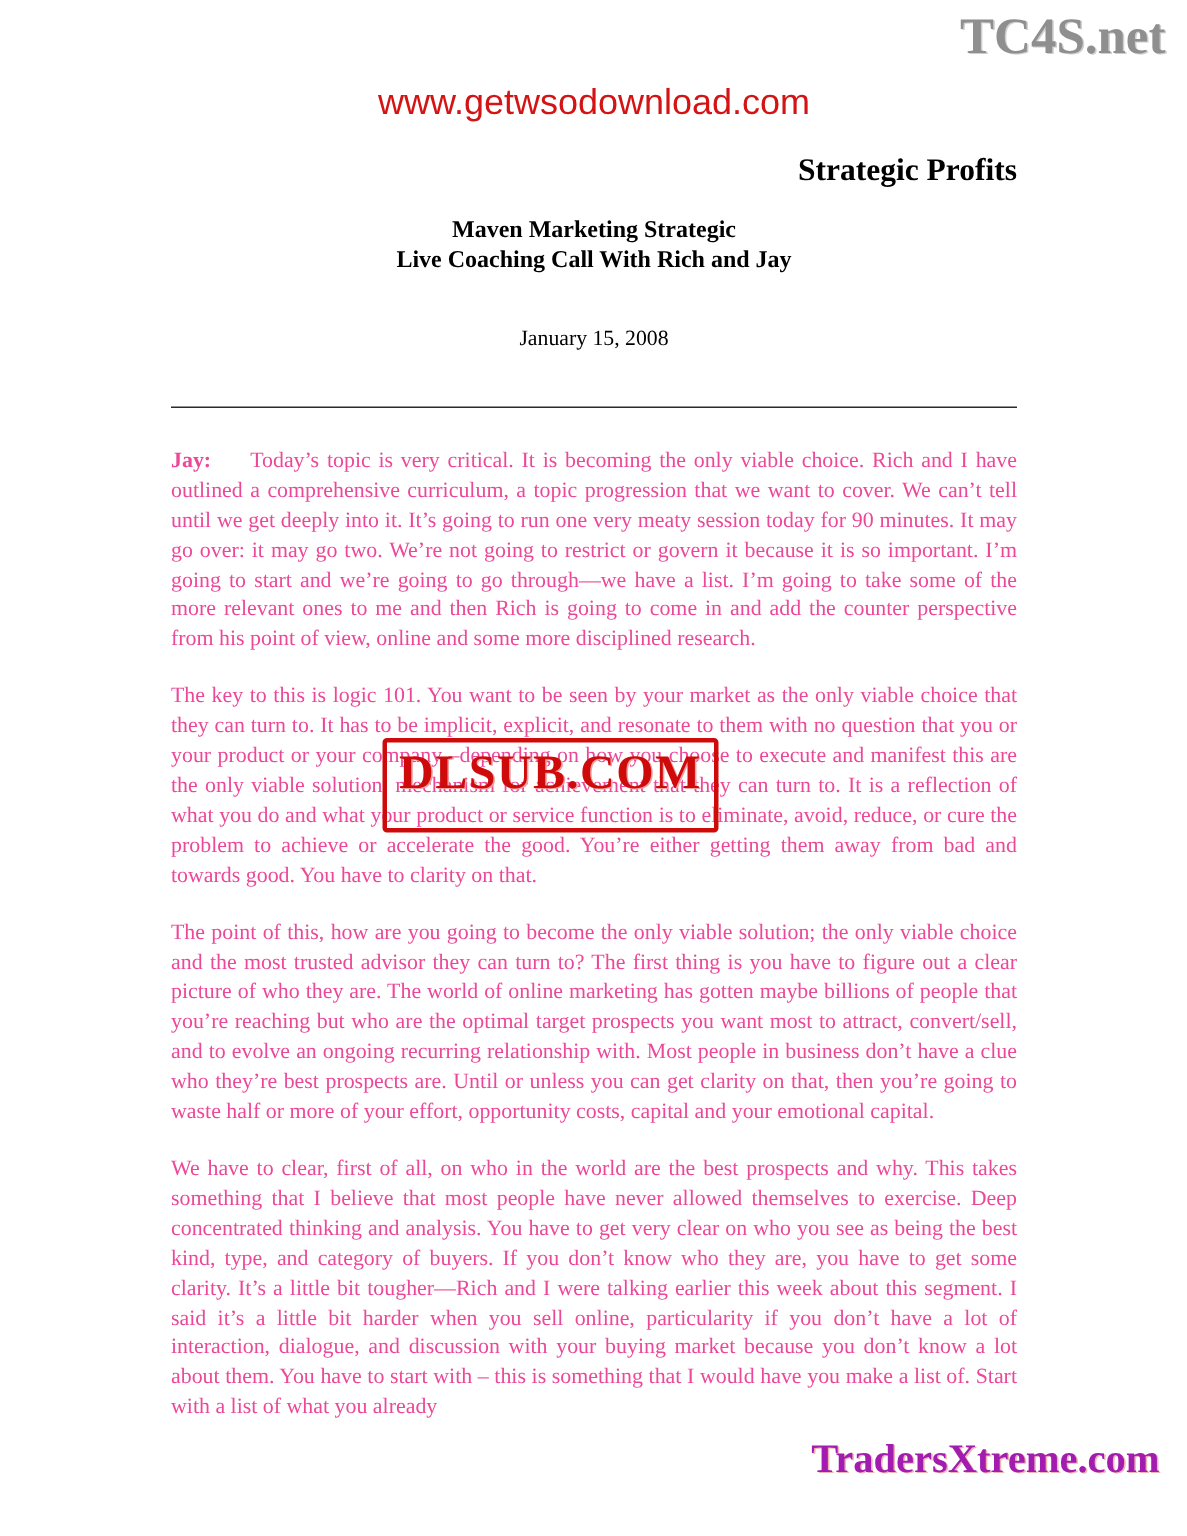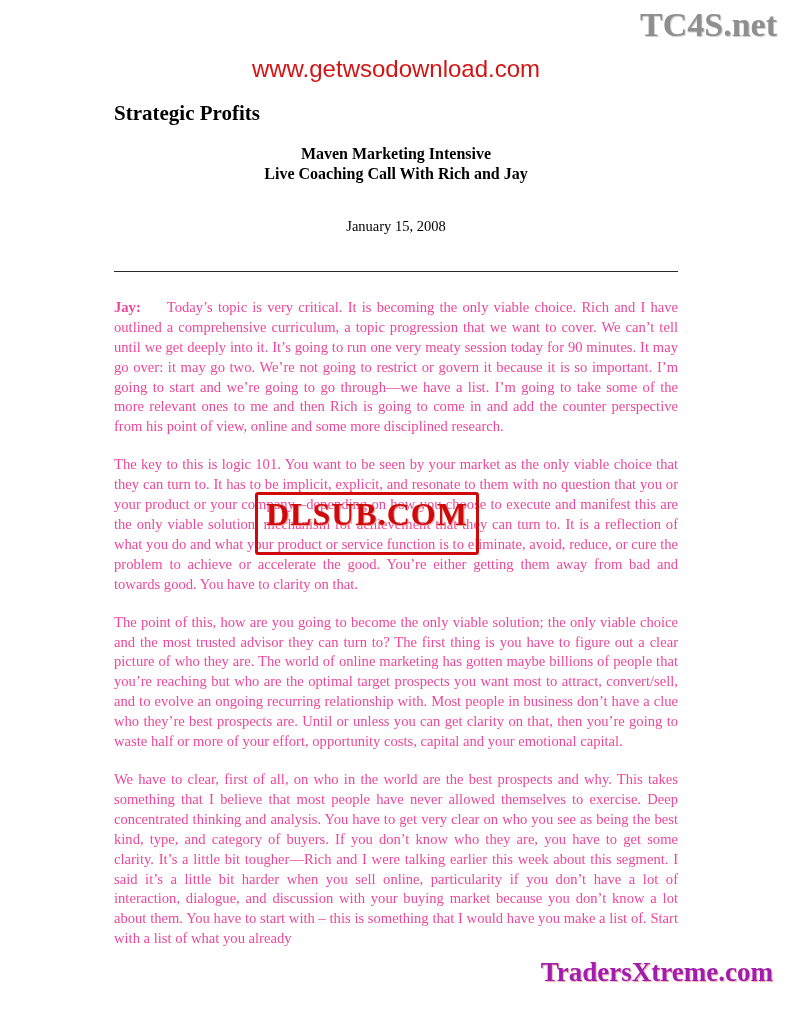--- a/index.html
+++ b/index.html
@@ -76,21 +76,21 @@
 
   .site-url {
     text-align: center;
     color: #d41414;
     font-size: 24px;
     margin-top: 55px;
     font-family: "Liberation Sans", sans-serif;
   }
 
   .doc-title {
-    text-align: left;
+    text-align: right;
     font-weight: bold;
     font-size: 21px;
     margin-top: 18px;
   }
 
   .subtitle {
     text-align: center;
     font-weight: bold;
     font-size: 16px;
     margin-top: 18px;
@@ -139,21 +139,21 @@
 
   <div class="wm-topright">TC4S.net</div>
 
   <div class="content">
 
     <div class="site-url">www.getwsodownload.com</div>
 
     <div class="doc-title">Strategic Profits</div>
 
     <div class="subtitle">
-      <div>Maven Marketing Intensive</div>
+      <div>Maven Marketing Strategic</div>
       <div>Live Coaching Call With Rich and Jay</div>
     </div>
 
     <div class="doc-date">January 15, 2008</div>
 
     <hr class="divider">
 
     <div class="body-text">
 
       <p class="para">

